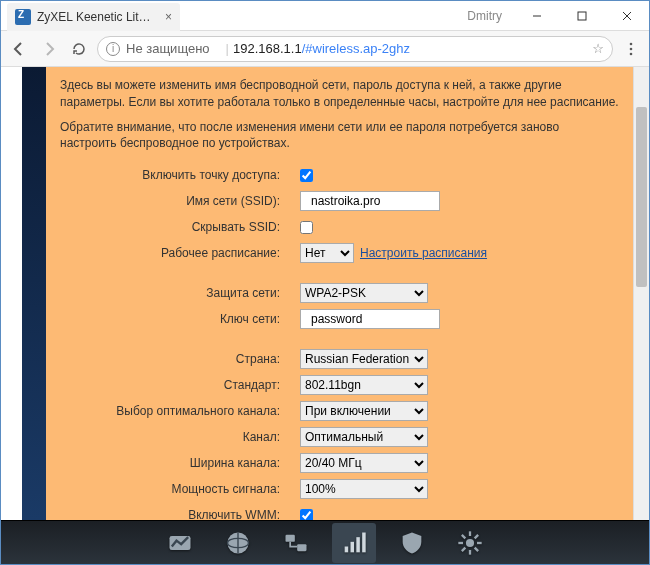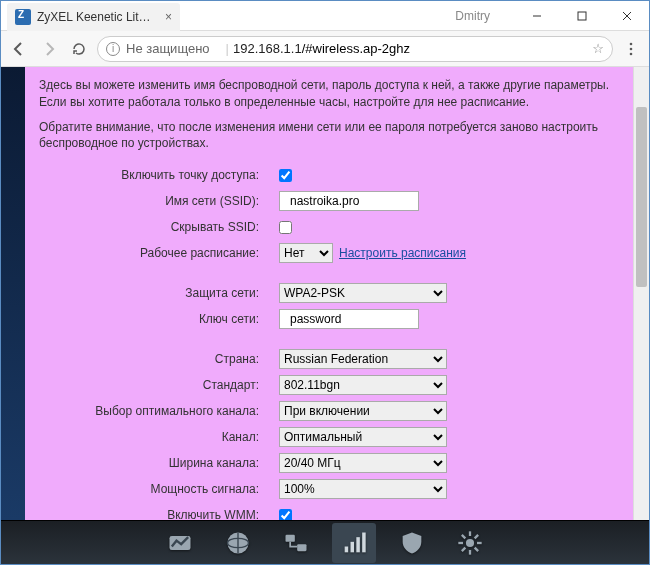--- a/index.html
+++ b/index.html
@@ -4,43 +4,43 @@
 <style>
 * { box-sizing: border-box; margin: 0; padding: 0; }
 body { font-family: "Segoe UI", Tahoma, sans-serif; font-size: 12px; background: #fff; width: 650px; height: 565px; overflow: hidden; }
 .window { width: 650px; height: 565px; border: 1px solid #5a8cc2; display: flex; flex-direction: column; }
 .titlebar { height: 30px; background: #fff; display: flex; align-items: center; border-bottom: 1px solid #ddd; }
 .tab { display: flex; align-items: center; background: #f2f2f2; height: 28px; margin-top: 2px; margin-left: 6px; padding: 0 8px; border-radius: 3px 3px 0 0; font-size: 12px; color: #333; max-width: 180px; }
 .tab .favicon { width: 16px; height: 16px; background: #2b6cb0; border-radius: 2px; margin-right: 6px; display: inline-block; position: relative; }
 .tab .favicon::after { content: "Z"; color: white; font-size: 10px; position: absolute; left: 3px; top: 0; font-weight: bold; }
 .tab .tabtitle { white-space: nowrap; overflow: hidden; text-overflow: ellipsis; max-width: 120px; }
 .tab .close-x { margin-left: 8px; color: #666; cursor: pointer; }
-.user-label { margin-left: auto; margin-right: 24px; color: #888; font-size: 12px; }
+.user-label { margin-left: auto; margin-right: 12px; color: #888; font-size: 12px; }
 .winbtns { display: flex; }
 .winbtn { width: 45px; height: 30px; display: flex; align-items: center; justify-content: center; color: #333; cursor: pointer; }
 .addrbar { height: 36px; display: flex; align-items: center; padding: 0 6px; gap: 6px; background: #f7f7f7; border-bottom: 1px solid #ddd; }
 .nav-icon { width: 24px; height: 24px; display: flex; align-items: center; justify-content: center; color: #5a5a5a; cursor: pointer; border-radius: 12px; }
 .addr { flex: 1; height: 26px; border: 1px solid #ccc; border-radius: 13px; display: flex; align-items: center; padding: 0 8px; background: #fff; font-size: 13px; color: #333; }
 .addr .info { width: 14px; height: 14px; border: 1px solid #888; border-radius: 50%; display: flex; align-items: center; justify-content: center; font-size: 10px; color: #888; margin-right: 6px; }
 .addr .insecure { color: #666; margin-right: 16px; }
 .addr .sep { color: #ccc; margin-right: 4px; }
 .addr .url { color: #222; }
-.addr .urlpath { color: #000000; }
+.addr .urlpath { color: #3b82f6; }
 .star { margin-left: auto; color: #888; }
 .menu-icon { width: 24px; height: 24px; display: flex; align-items: center; justify-content: center; color: #5a5a5a; cursor: pointer; }
-.content-wrap { flex: 1; display: flex; overflow: hidden; background: #f0abfc; }
+.content-wrap { flex: 1; display: flex; overflow: hidden; background: #fdba74; margin-left: 21px; }
 .leftstripe { width: 24px; background: linear-gradient(#0b1a33, #1a3a66); }
 .page { flex: 1; overflow: auto; padding: 10px 14px 0 14px; position: relative; }
 .intro { color: #333; font-size: 12px; line-height: 1.4; margin-bottom: 8px; }
 .form { margin-top: 12px; }
 .row { display: flex; align-items: center; margin: 4px 0; min-height: 22px; }
 .row .lbl { width: 240px; text-align: right; padding-right: 20px; color: #333; }
 .row .ctl { flex: 1; display: flex; align-items: center; gap: 6px; }
 .row input[type=text] { width: 140px; height: 20px; padding: 1px 10px; border: 1px solid #aaa; font-size: 12px; }
-.row select { width: 168px; height: 20px; border: 1px solid #aaa; font-size: 12px; background: #efefef; }
+.row select { width: 128px; height: 20px; border: 1px solid #aaa; font-size: 12px; background: #efefef; }
 .row select.short { width: 54px; }
 .link { color: #1a4fa0; text-decoration: underline; cursor: pointer; }
 .gap { height: 10px; }
 .scrollbar-v { width: 16px; background: #f0f0f0; border-left: 1px solid #ddd; position: relative; }
 .scrollbar-v .thumb { position: absolute; left: 2px; right: 2px; top: 40px; height: 180px; background: #c0c0c0; border-radius: 2px; }
 .bottombar { height: 44px; background: linear-gradient(#1b1f24, #2b333b); display: flex; align-items: center; justify-content: center; gap: 14px; border-top: 1px solid #000; }
 .bicon { width: 44px; height: 40px; display: flex; align-items: center; justify-content: center; cursor: pointer; border-radius: 3px; }
 .bicon.active { background: #3a4651; }
 .bicon svg { width: 28px; height: 28px; filter: drop-shadow(0 1px 1px rgba(0,0,0,.5)); }
 </style>

